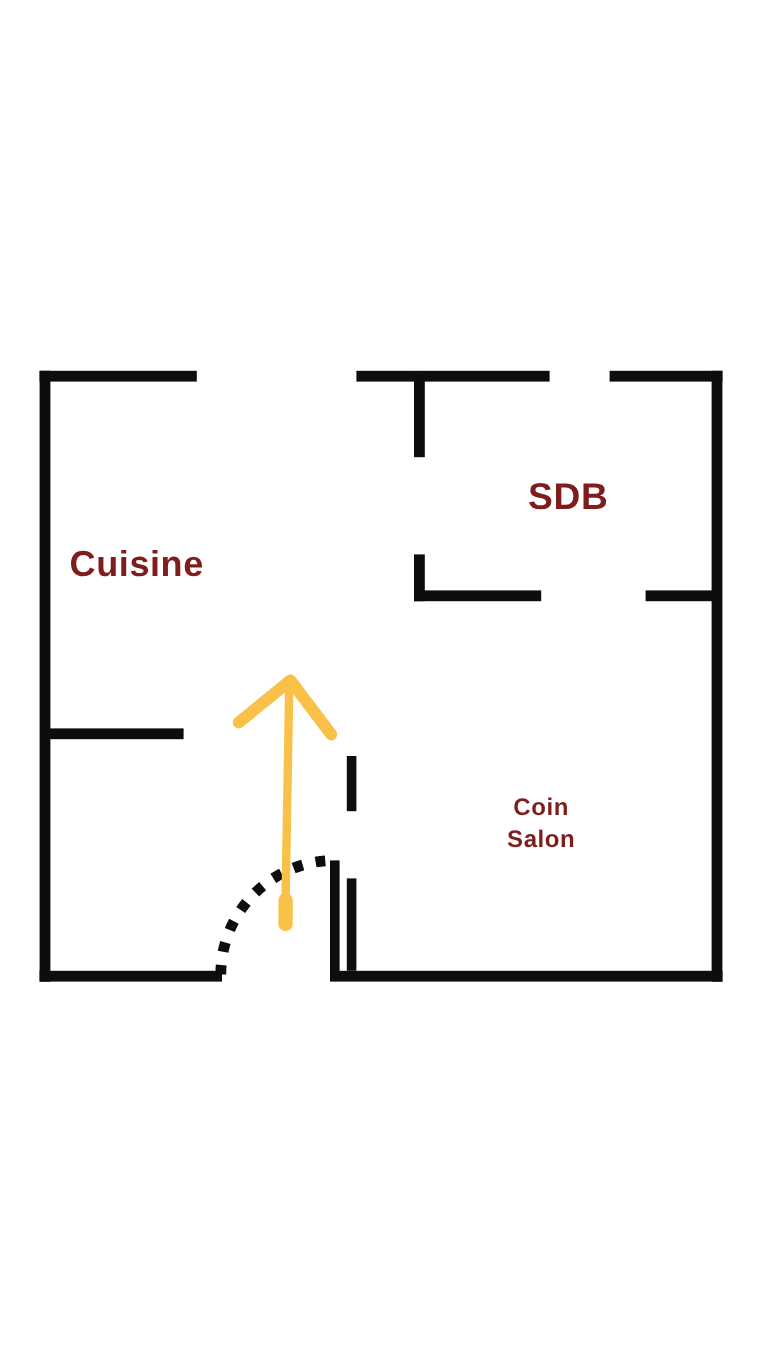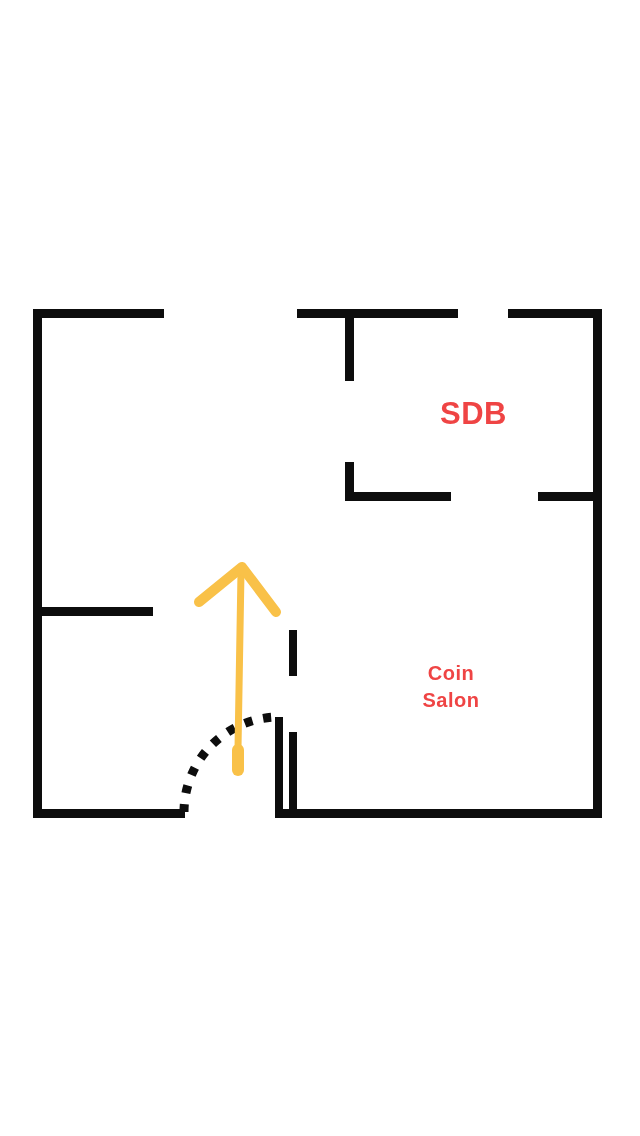--- a/index.html
+++ b/index.html
@@ -17,21 +17,21 @@
   }
   .plan-svg {
     position: absolute;
     left: 0;
     top: 0;
     width: 640px;
     height: 1136px;
   }
   .room-label {
     position: absolute;
-    color: #ef4444;
+    color: #7f1d1d;
     font-weight: bold;
     letter-spacing: 0.5px;
     white-space: nowrap;
   }
   .label-cuisine {
     left: 58px;
     top: 454px;
     font-size: 30px;
   }
   .label-sdb {
@@ -80,20 +80,21 @@
 
     <path d="M 184 812 A 95 95 0 0 1 279 717" fill="none" stroke-width="9" stroke-dasharray="8 11" stroke-linecap="butt" stroke="#0d0d0d"></path>
 
     <g fill="none" stroke-linecap="round" stroke-linejoin="round" stroke="#F9C148">
       <path stroke-width="7" d="M 241 572 L 238 748"></path>
       <path stroke-width="12" d="M 238 750 L 238 770"></path>
       <path stroke-width="10" d="M 199 602 L 242 567 L 276 612"></path>
     </g>
   </svg>
 
+  <div class="room-label label-cuisine">Cuisine</div>
 
   <div class="room-label label-sdb">SDB</div>
 
   <div class="room-label label-coin-salon">
     <span>Coin</span><br>
     <span>Salon</span>
   </div>
 
 </div>
 

